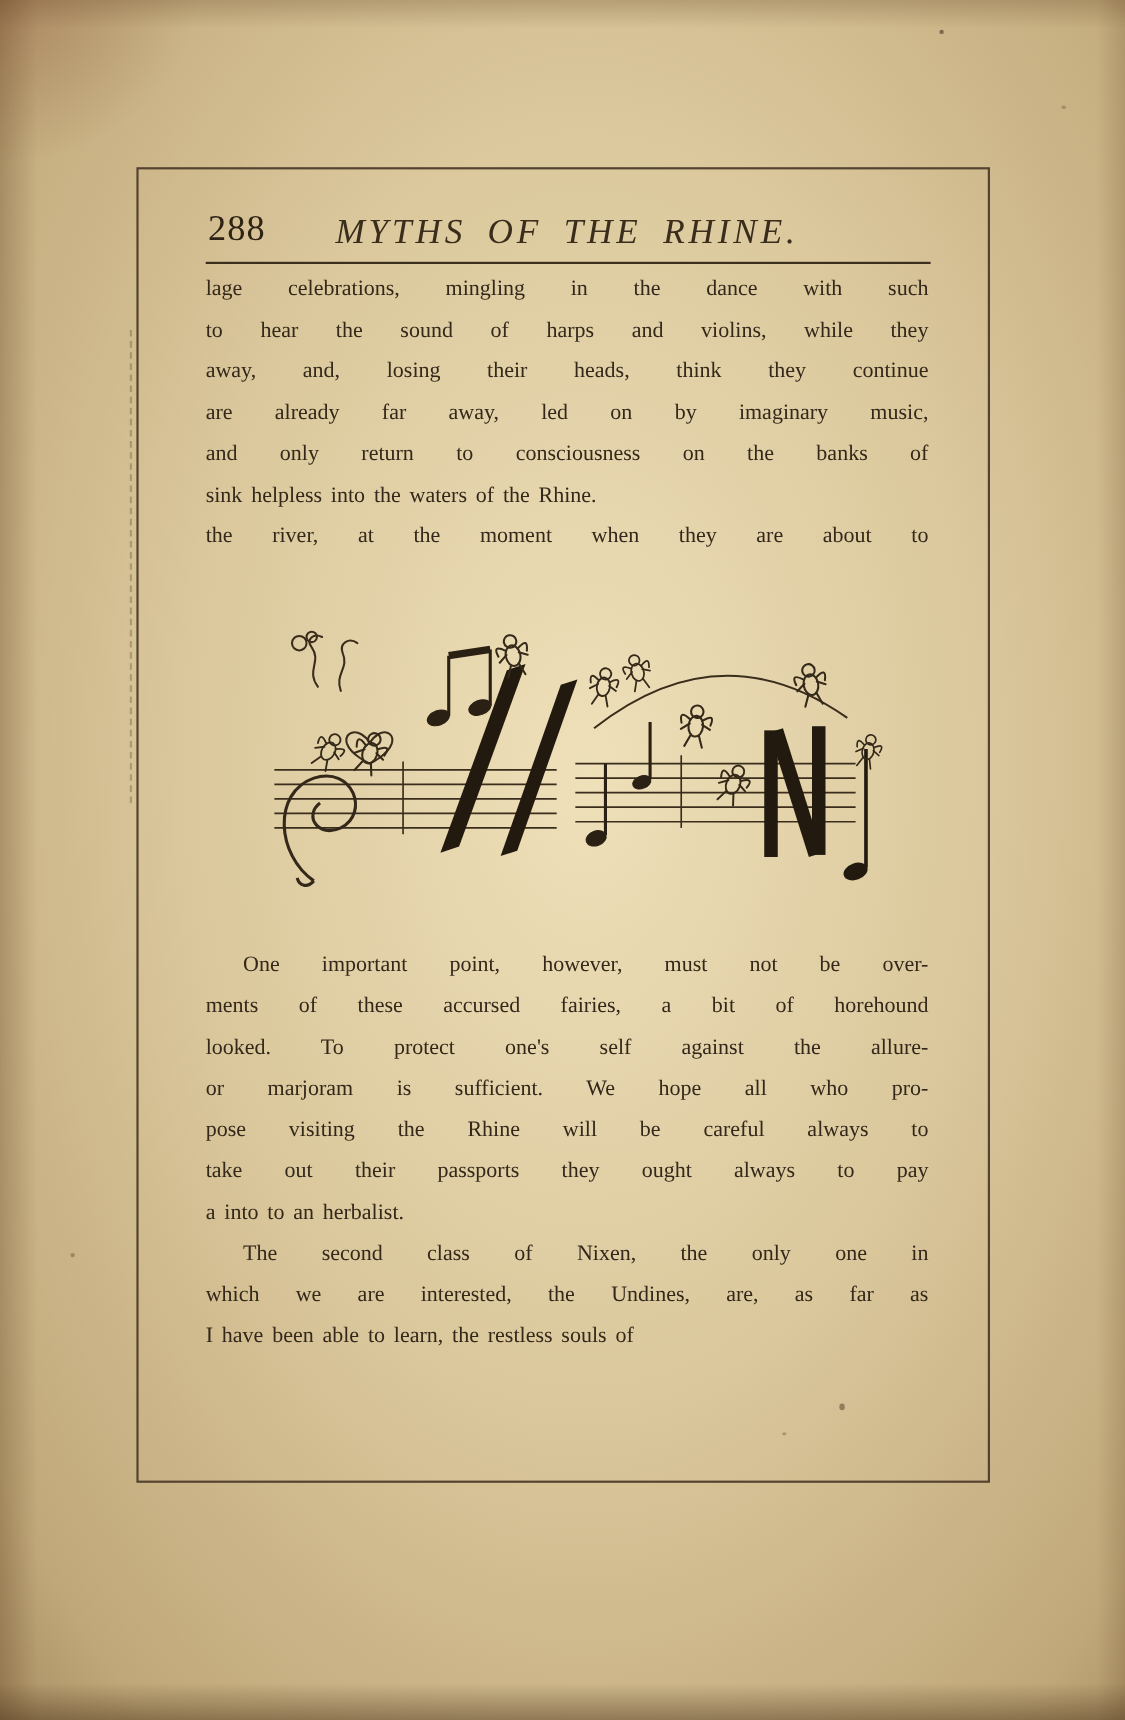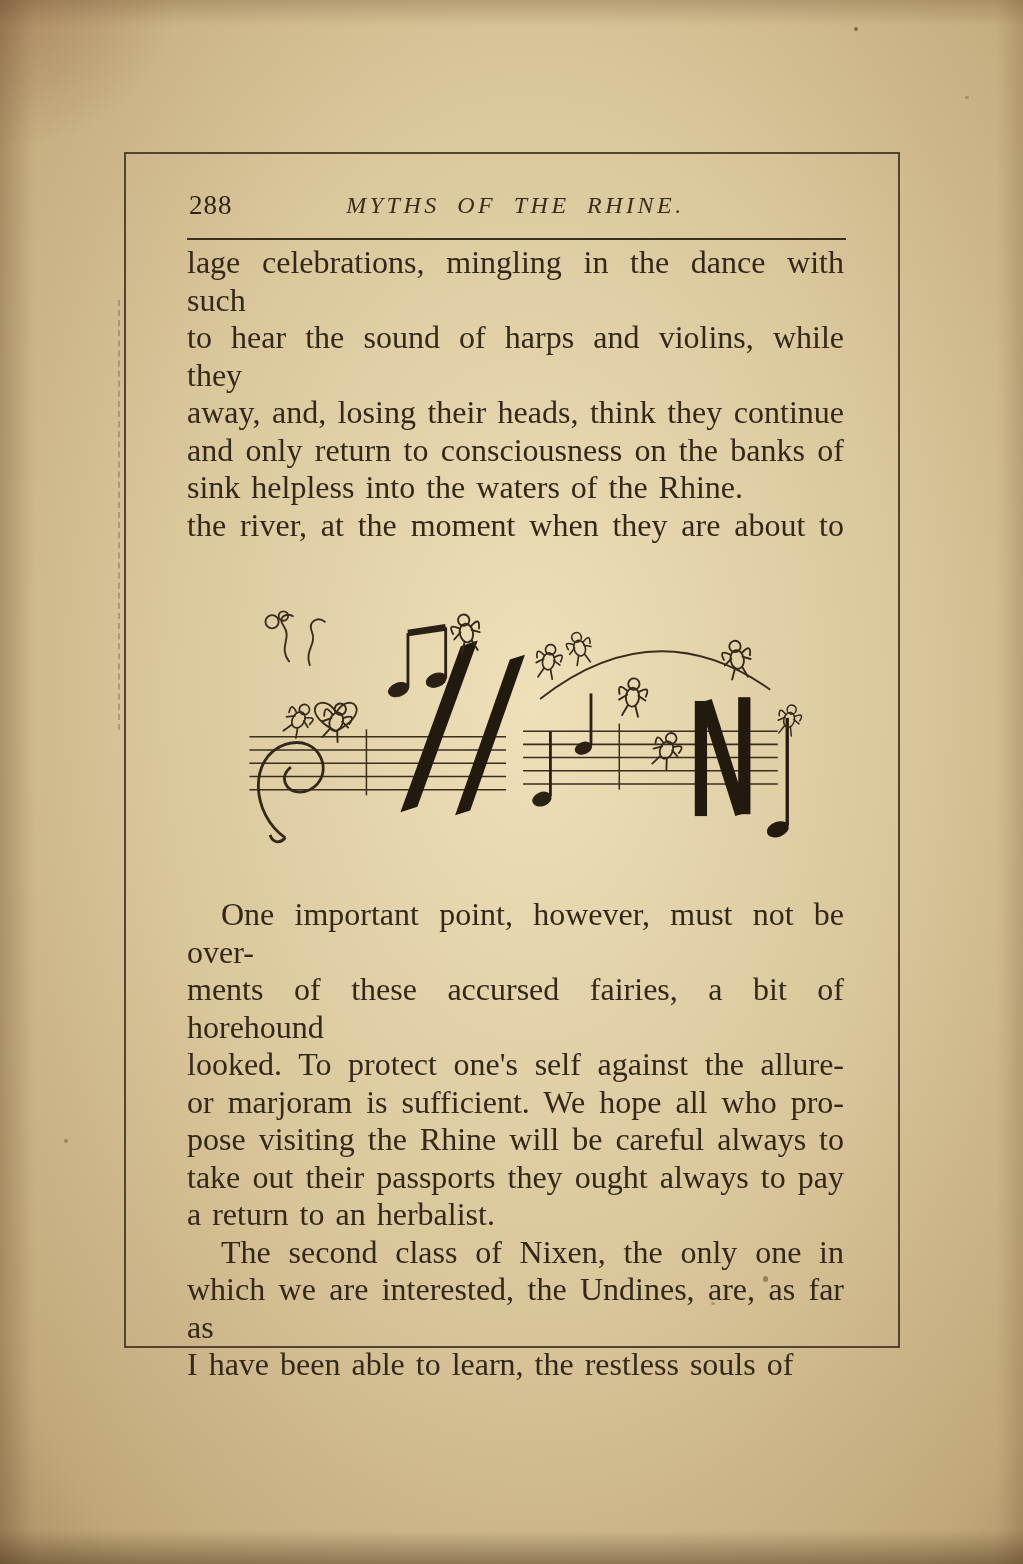--- a/index.html
+++ b/index.html
@@ -24,30 +24,30 @@
   .edge-bottom{position:absolute;bottom:0;left:0;right:0;height:34px;
     background:linear-gradient(rgba(90,60,30,0),rgba(70,46,22,.45));}
   .corner-shade{position:absolute;left:0;top:0;width:180px;height:150px;
     background:radial-gradient(ellipse at 0% 0%, rgba(125,70,45,.35), rgba(125,70,45,0) 70%);}
 
   .frame{
     position:absolute;left:124px;top:152px;width:776px;height:1196px;
     border:2px solid #544330;box-sizing:border-box;
   }
   .header{position:absolute;left:61px;right:54px;top:34px;height:36px;}
-  .page-number{position:absolute;left:2px;top:2px;font-size:27px;letter-spacing:1px;color:#2e2315;}
+  .page-number{position:absolute;left:2px;top:2px;font-size:33px;letter-spacing:1px;color:#2e2315;}
   .book-title{
     position:absolute;left:0;right:0;top:4px;text-align:center;
-    font-style:italic;font-size:24px;letter-spacing:3.5px;word-spacing:8px;color:#3a2d1c;
+    font-style:italic;font-size:32px;letter-spacing:3.5px;word-spacing:8px;color:#3a2d1c;
   }
   .rule{position:absolute;left:61px;right:52px;top:84px;border-top:2px solid #3c2f1e;}
 
   .text-block{
     position:absolute;left:61px;right:54px;top:90px;
-    font-size:32px;line-height:37.5px;word-spacing:3px;
+    font-size:20px;line-height:37.5px;word-spacing:3px;
   }
   .para .line{text-align:justify;text-align-last:justify;white-space:normal;}
   .para .line.last{text-align-last:left;}
   .para.indent .line:first-child{text-indent:34px;}
 
   .illustration{
     margin:56px auto 28px auto;width:585px;height:268px;
     display:flex;align-items:center;justify-content:center;
   }
   .illustration svg{display:block;}
@@ -82,20 +82,21 @@
       <span class="book-title">MYTHS OF THE RHINE.</span>
     </div>
     <div class="rule"></div>
 
     <div class="text-block">
 
       <div class="para">
           <div class="line">lage celebrations, mingling in the dance with such</div>
           <div class="line">to hear the sound of harps and violins, while they</div>
           <div class="line">away, and, losing their heads, think they continue</div>
+          <div class="line">are already far away, led on by imaginary music,</div>
           <div class="line">and only return to consciousness on the banks of</div>
           <div class="line last">sink helpless into the waters of the Rhine.</div>
           <div class="line">the river, at the moment when they are about to</div>
         </div>
 
       <figure class="illustration" style="margin-top:56px;">
         <svg width="585" height="268" viewBox="0 0 620 270" xmlns="http://www.w3.org/2000/svg">
           <defs>
             <g id="putto" stroke="#352a1a" fill="none" stroke-width="2" stroke-linecap="round">
               <circle cx="0" cy="-14" r="6"></circle>
@@ -182,21 +183,21 @@
         </svg>
       </figure>
 
       <div class="para indent">
           <div class="line">One important point, however, must not be over-</div>
           <div class="line">ments of these accursed fairies, a bit of horehound</div>
           <div class="line">looked.  To protect one's self against the allure-</div>
           <div class="line">or marjoram is sufficient.  We hope all who pro-</div>
           <div class="line">pose visiting the Rhine will be careful always to</div>
           <div class="line">take out their passports they ought always to pay</div>
-          <div class="line last">a return to an herbalist.</div>
+          <div class="line last">a into to an herbalist.</div>
         </div>
       <div class="para indent">
           <div class="line">The second class of Nixen, the only one in</div>
           <div class="line">which we are interested, the Undines, are, as far as</div>
           <div class="line last">I have been able to learn, the restless souls of</div>
         </div>
 
     </div>
   </div>
 </div>

